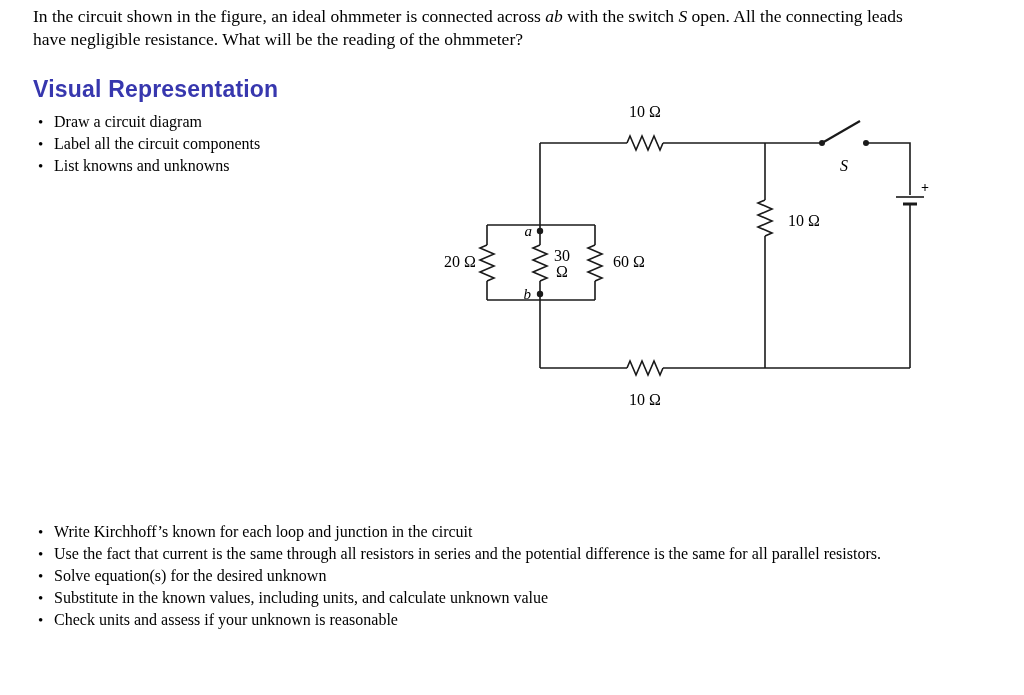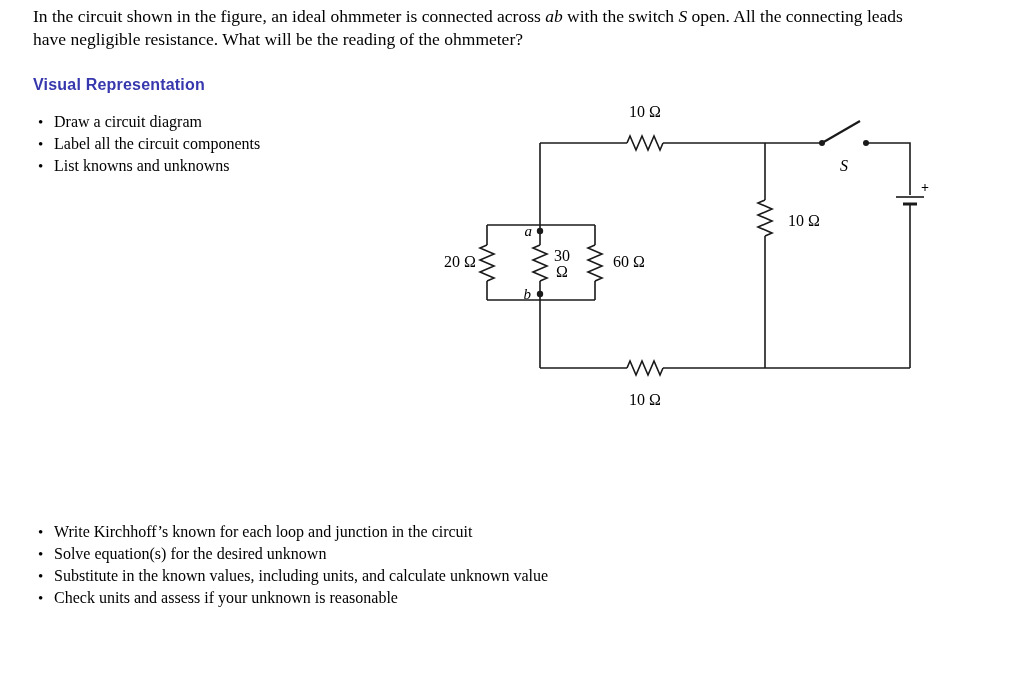--- a/index.html
+++ b/index.html
@@ -13,21 +13,21 @@
   }
   .abs { position:absolute; }
   .problem {
     left:33px; top:5px; width:872px;
     font-size:17.5px; line-height:23px;
   }
   .it { font-style:italic; }
   .heading {
     font-family:"Liberation Sans", sans-serif;
     font-weight:700;
-    font-size:16px;
+    font-size:23px;
     color:#3737ae;
     letter-spacing:0.2px;
   }
   .h-visual { left:33px; top:76px; }
   .h-math   { left:33px; top:486px; }
   ul.bullets { list-style:none; }
   .bullets li {
     position:relative;
     padding-left:19px;
     font-size:16px;
@@ -121,18 +121,19 @@
       <text x="193" y="172">60 Ω</text>
       <text class="it" x="420" y="76">S</text>
       <text class="it small" x="112" y="141" text-anchor="end">a</text>
       <text class="it small" x="111" y="204" text-anchor="end">b</text>
     </svg>
   </div>
 
 
   <ul class="abs bullets math-list">
     <li>Write Kirchhoff’s known for each loop and junction in the circuit</li>
+    <li>Use the fact that current is the same through all resistors in series and the potential difference is the same for all parallel resistors.</li>
     <li>Solve equation(s) for the desired unknown</li>
     <li>Substitute in the known values, including units, and calculate unknown value</li>
     <li>Check units and assess if your unknown is reasonable</li>
   </ul>
 
 </div>
 
 </body></html>

